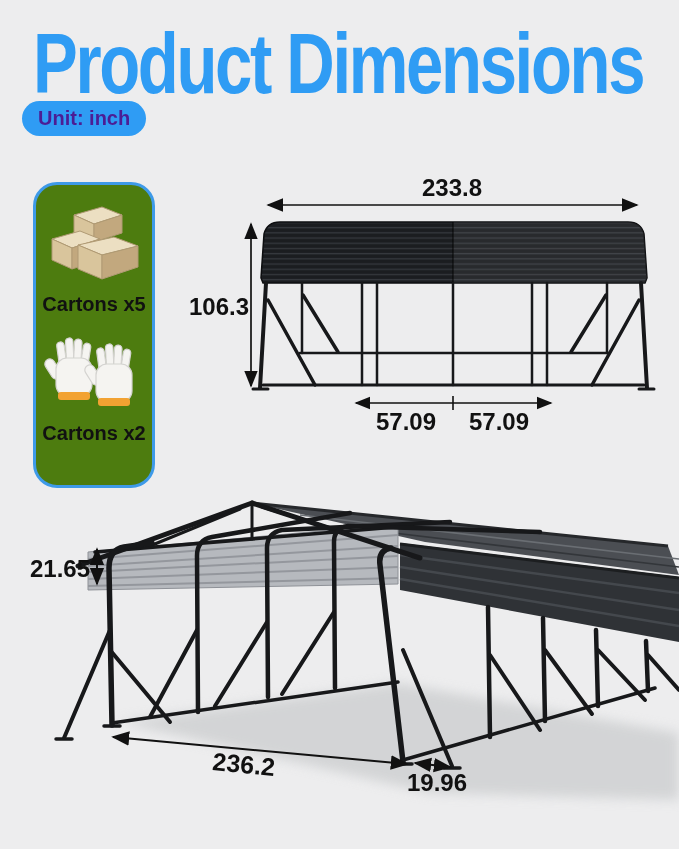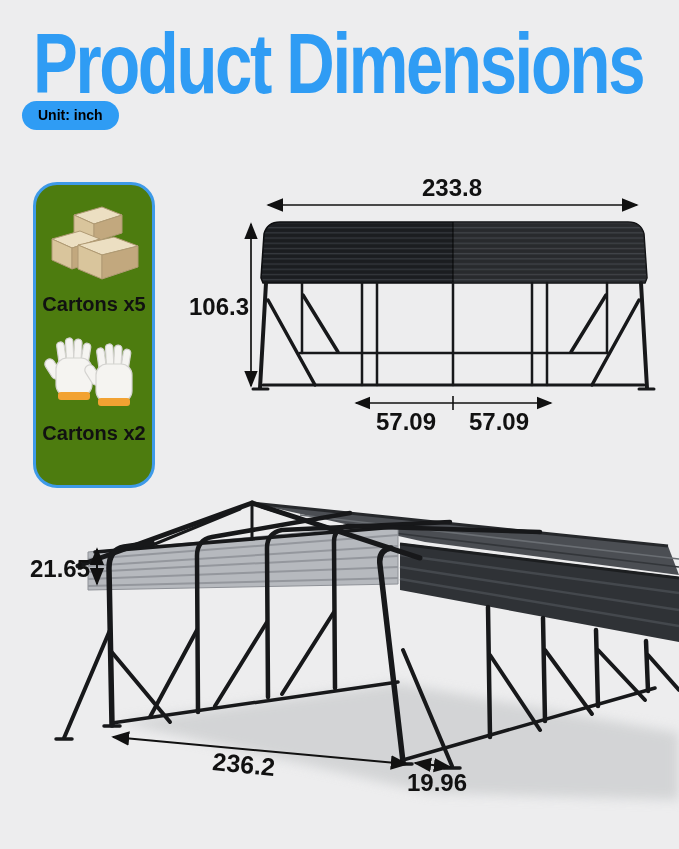--- a/index.html
+++ b/index.html
@@ -1,22 +1,22 @@
 <!DOCTYPE html>
 <html><head>
 <meta charset="utf-8">
 <style>
   html,body{margin:0;padding:0;background:#ededee;}
   .page{position:relative;width:679px;height:849px;background:#ededee;overflow:hidden;
         font-family:"Liberation Sans",sans-serif;color:#111;}
   .title{position:absolute;left:33px;top:20px;font-size:86px;font-weight:700;line-height:1;
          color:#2f9cf4;letter-spacing:-3px;white-space:nowrap;
          transform:scaleX(.78);transform-origin:left top;}
-  .unit-pill{position:absolute;left:22px;top:101px;background:#2f9cf4;color:#000000;
-         font-weight:700;font-size:14px;line-height:1;padding:7px 16px 8px;border-radius:18px;}
+  .unit-pill{position:absolute;left:22px;top:101px;background:#2f9cf4;color:#4c1d95;
+         font-weight:700;font-size:20px;line-height:1;padding:7px 16px 8px;border-radius:18px;}
   .sidebar{position:absolute;left:33px;top:182px;width:122px;height:306px;box-sizing:border-box;
          background:#4d7c0f;border:3px solid #3e9ae8;border-radius:24px;
          display:flex;flex-direction:column;align-items:center;}
   .item-label{font-weight:700;font-size:20px;color:#111;text-align:center;}
   .icon-wrap{display:block;}
   svg text{font-family:"Liberation Sans",sans-serif;font-weight:700;fill:#111;}
   .dg{position:absolute;left:0;}
 </style>
 </head>
 <body>

